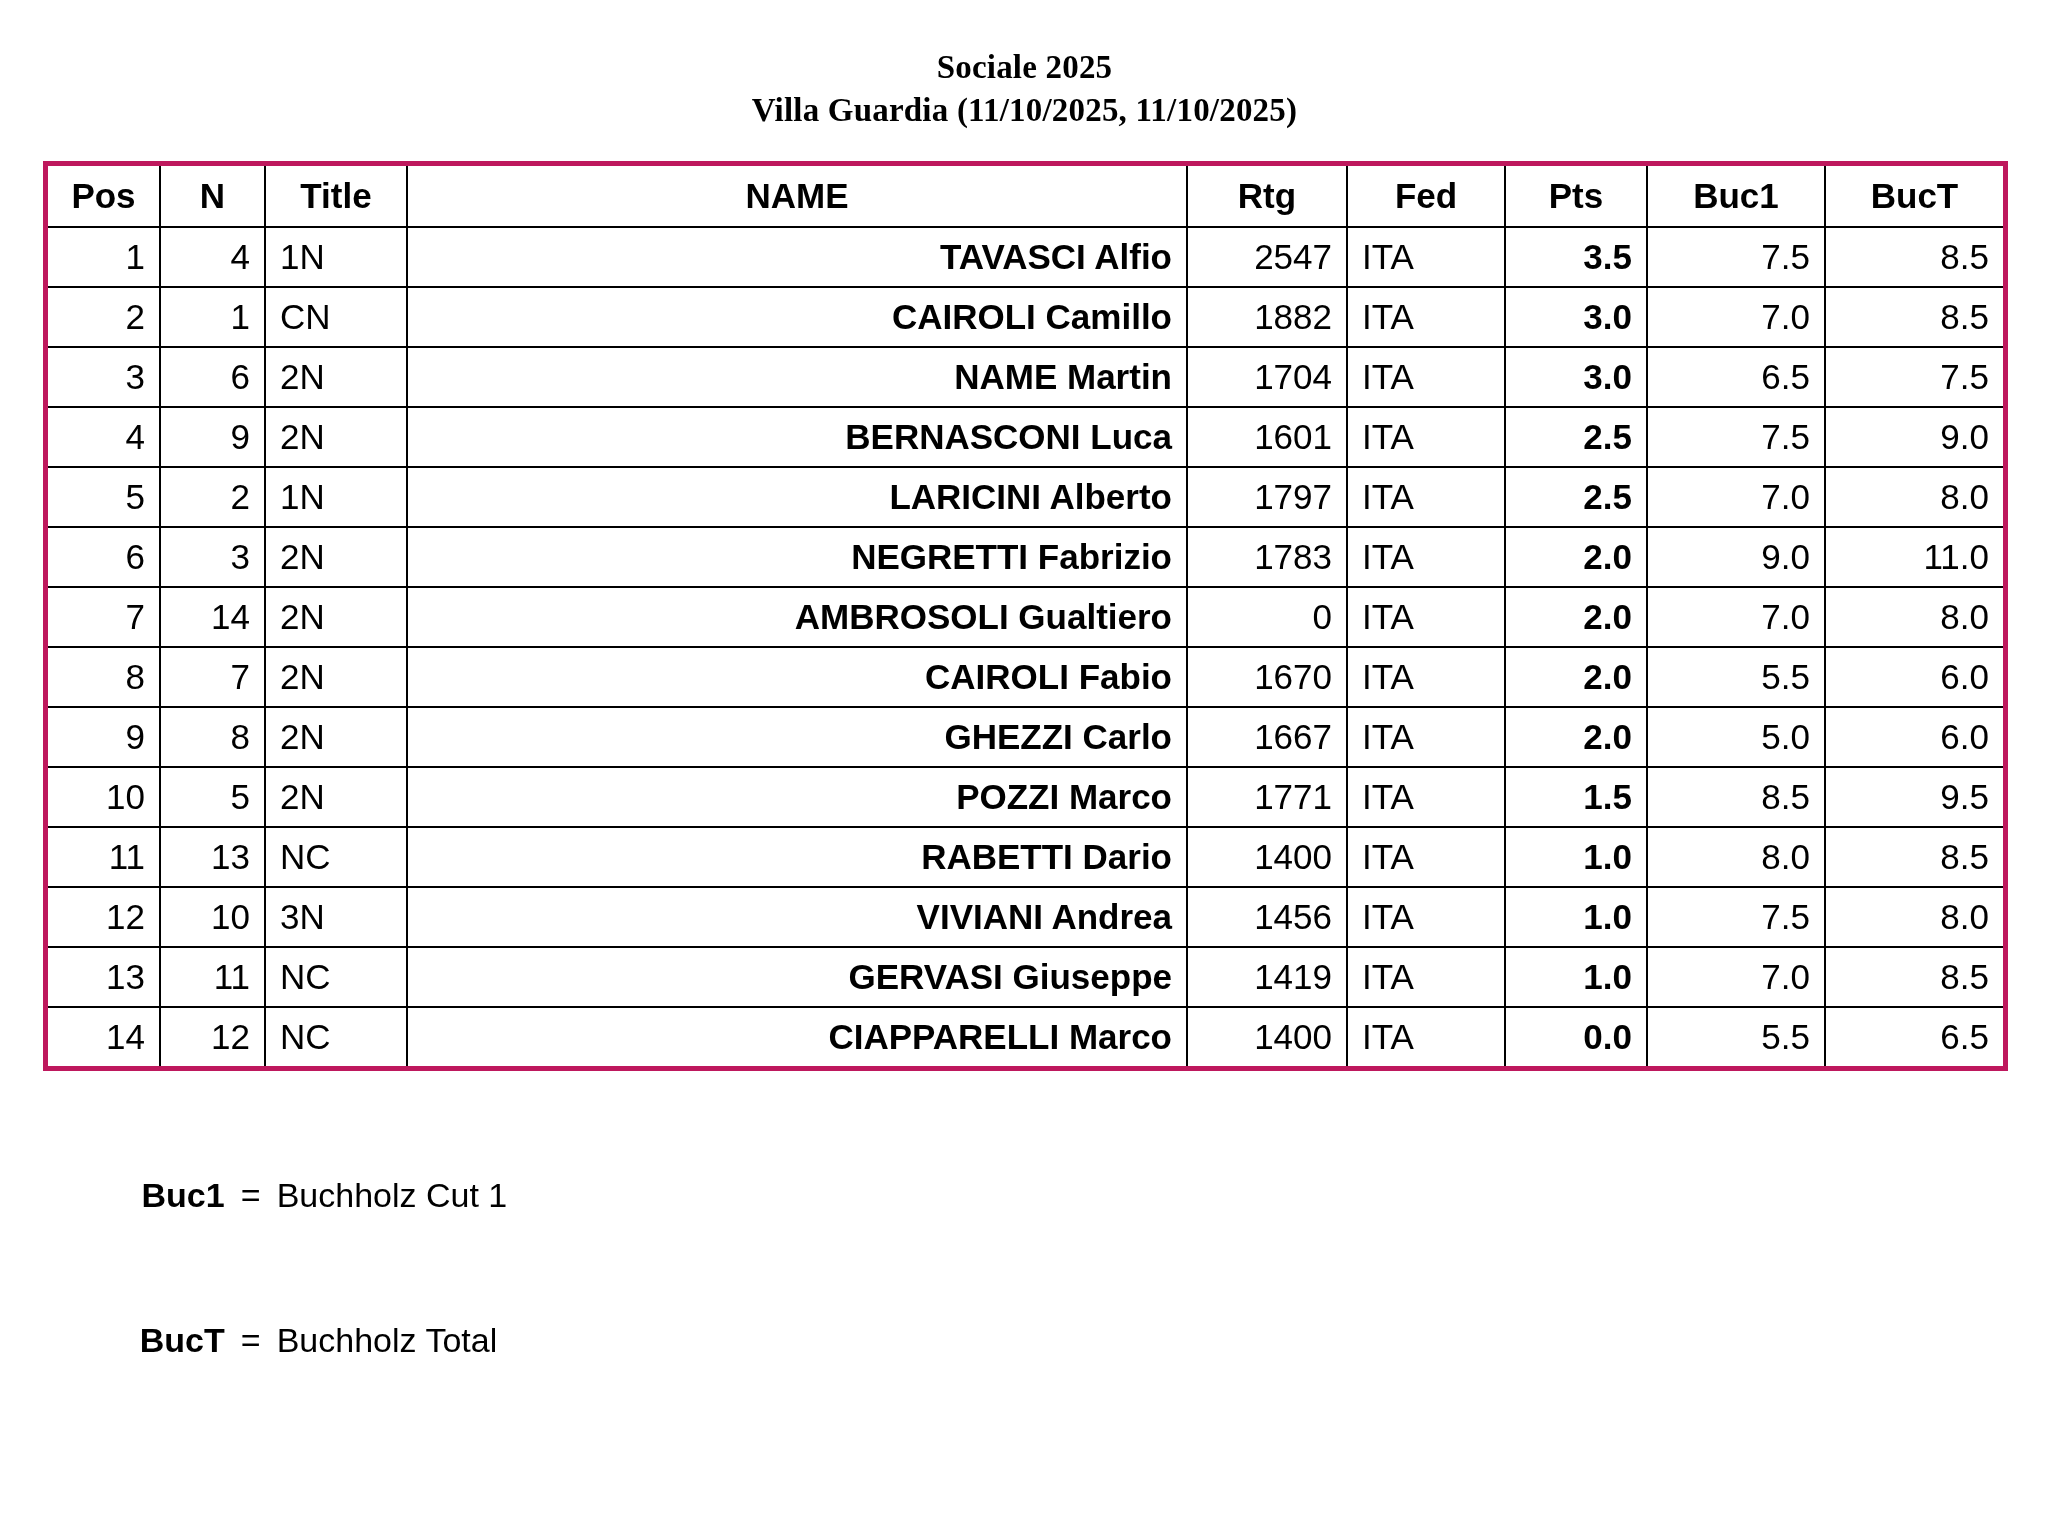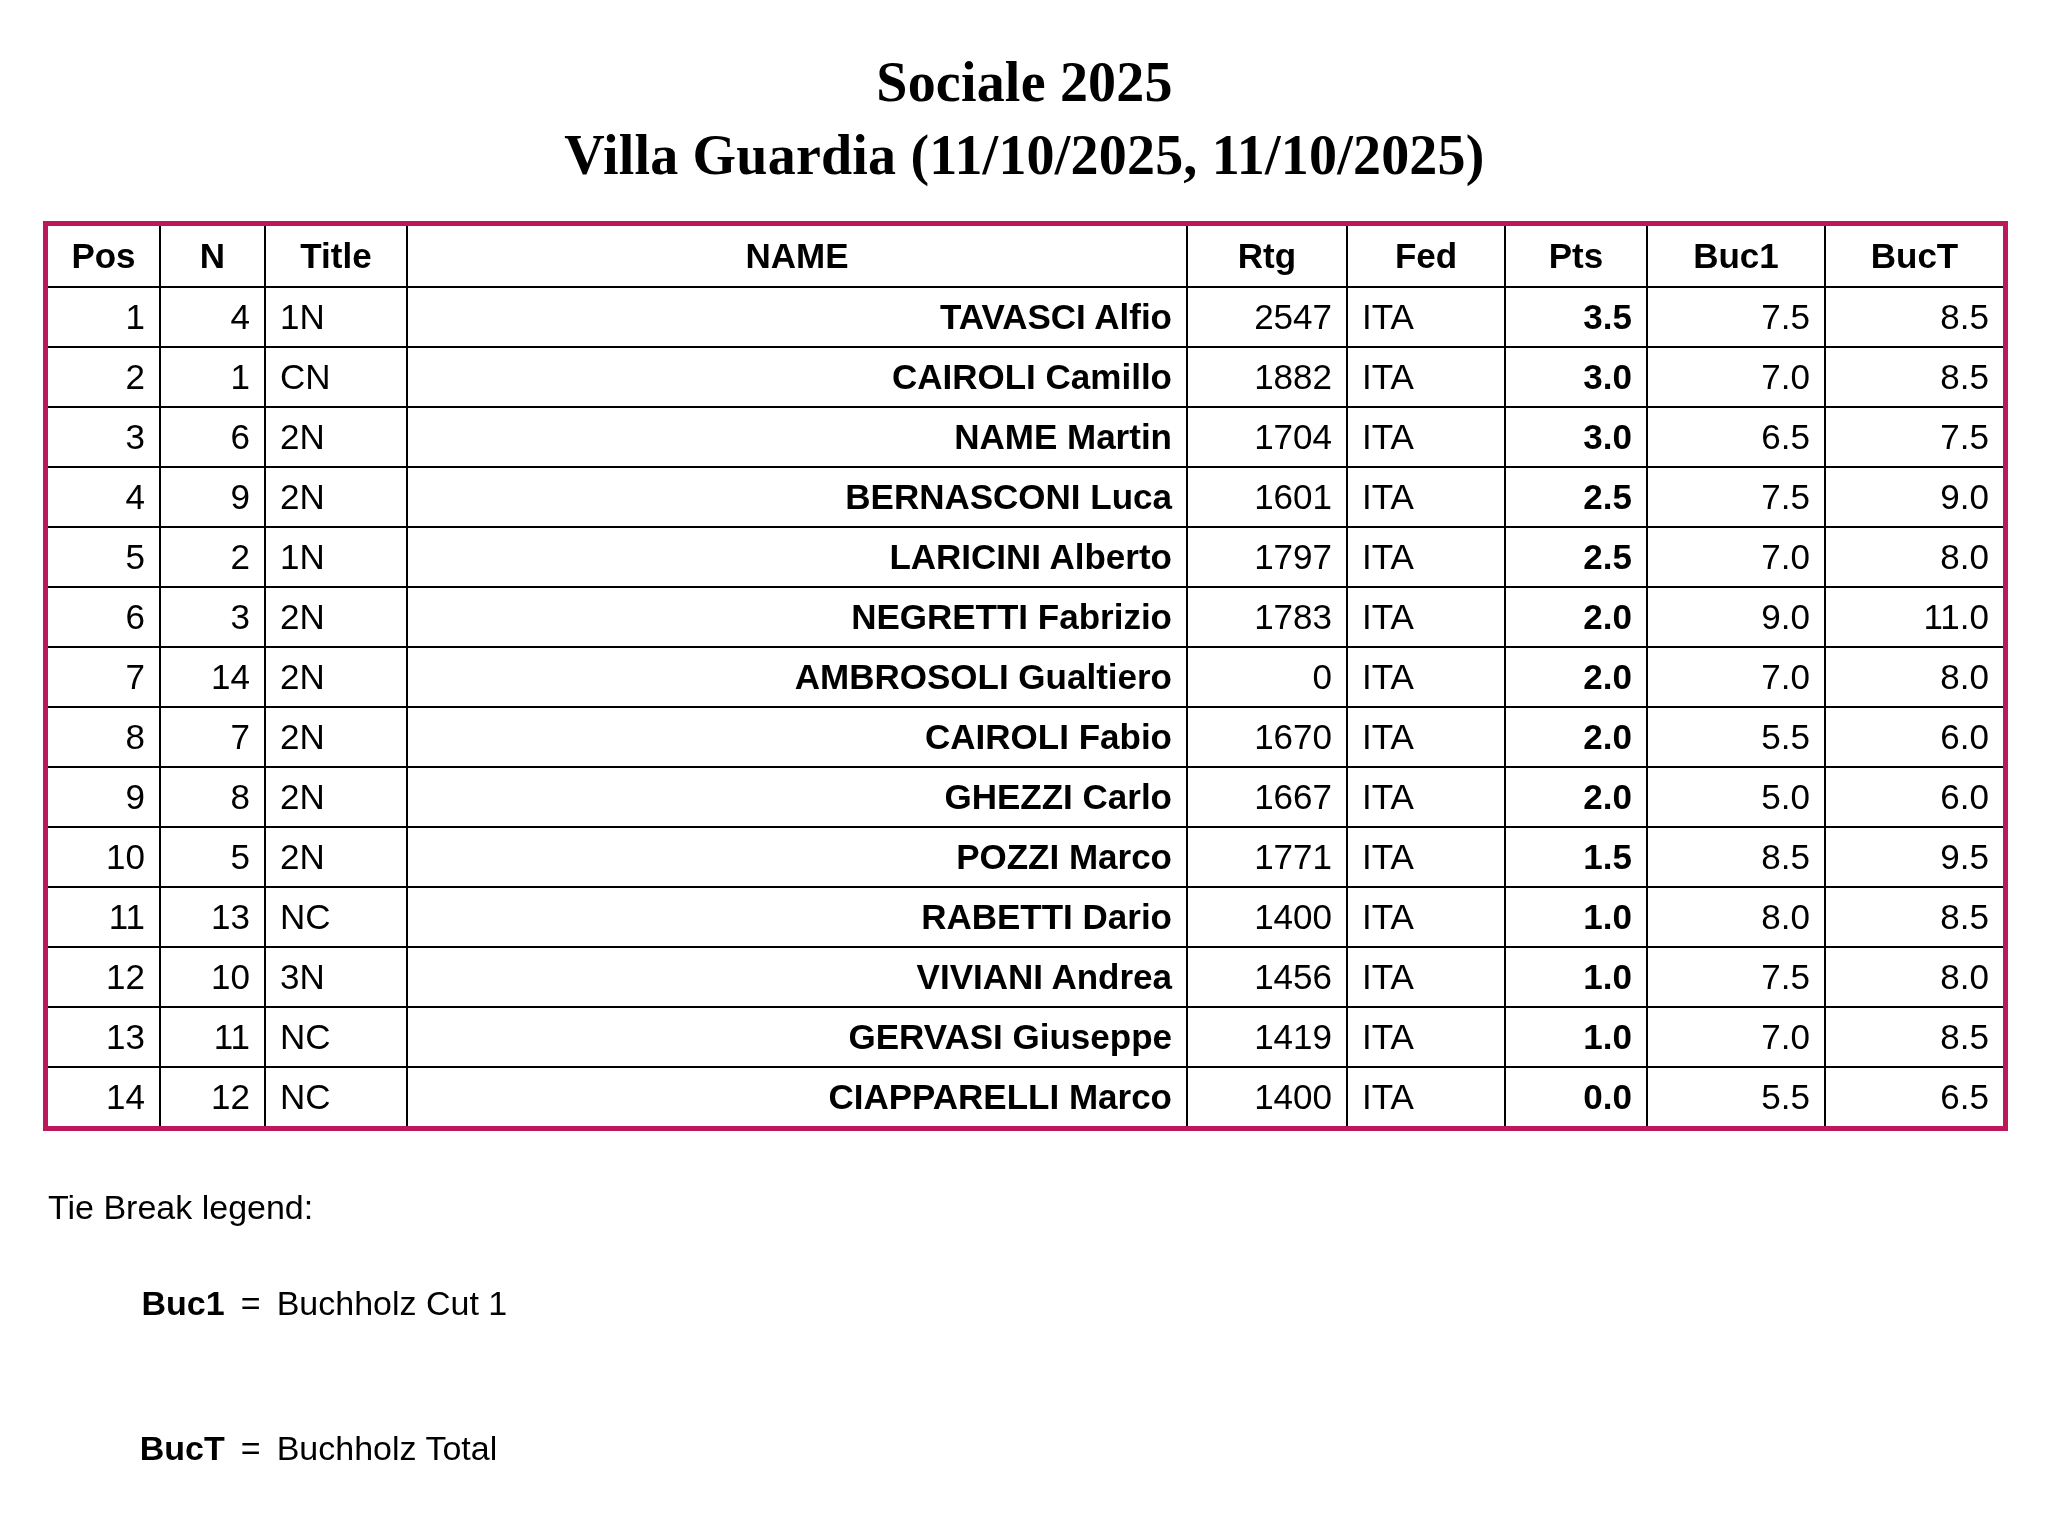--- a/index.html
+++ b/index.html
@@ -21,21 +21,21 @@
     height: 1530px;
     box-sizing: border-box;
   }
 
   
   .title-block {
     padding-top: 46px;
     text-align: center;
     font-family: "Liberation Serif", serif;
     font-weight: bold;
-    font-size: 56px;
+    font-size: 33px;
     line-height: 1.30;
     letter-spacing: 0.2px;
   }
   .title-line {
     display: block;
     white-space: nowrap;
   }
 
   
   .table-wrap {
@@ -307,21 +307,20 @@
             <td class="c-fed">ITA</td>
             <td class="c-pts">0.0</td>
             <td class="c-buc1">5.5</td>
             <td class="c-bucT">6.5</td>
           </tr>
         </tbody>
     </table>
   </div>
 
   <div class="legend">
-    <span class="legend-title">Tie Break legend:</span>
     <span class="legend-row">
       <span class="legend-key">Buc1</span><span class="legend-eq">=</span><span class="legend-val">Buchholz Cut 1</span>
     </span>
     <span class="legend-row">
       <span class="legend-key">BucT</span><span class="legend-eq">=</span><span class="legend-val">Buchholz Total</span>
     </span>
   </div>
 
 </div>
 

